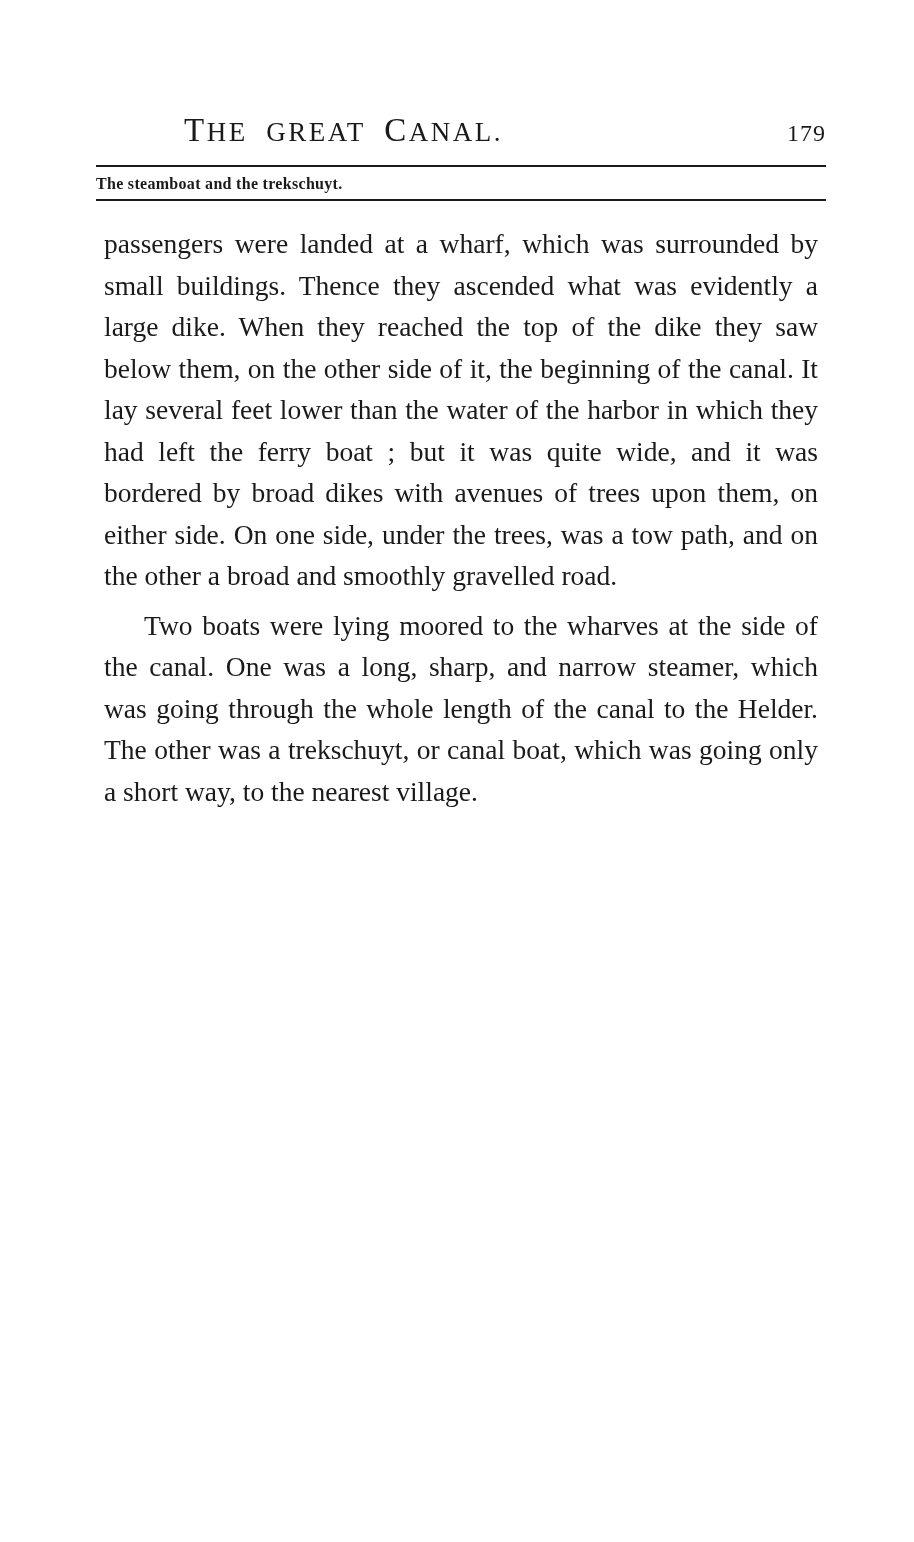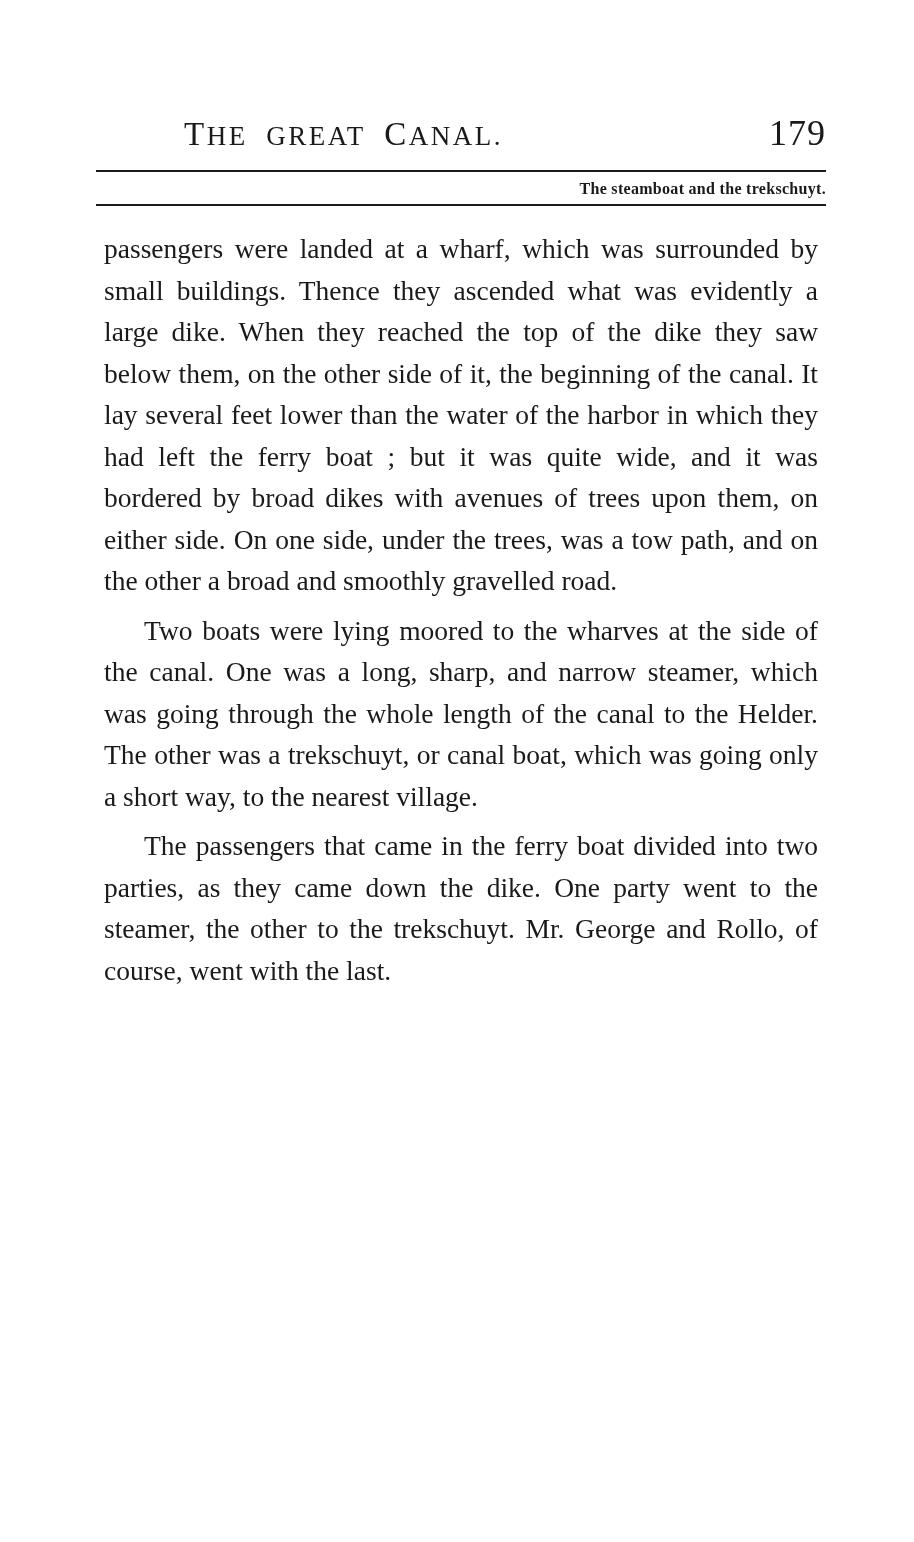--- a/index.html
+++ b/index.html
@@ -33,30 +33,30 @@
     letter-spacing: 2.5px;
     font-variant: small-caps;
     text-transform: none;
     white-space: nowrap;
     padding-left: 88px;
   }
   .head-title .cap {
     font-size: 33px;
   }
   .page-number {
-    font-size: 36px;
+    font-size: 24px;
     letter-spacing: 1px;
   }
   .rule {
     width: 100%;
     border-top: 2px solid #1a1a1a;
     margin-top: 16px;
   }
   .subhead {
-    text-align: right;
+    text-align: left;
     font-size: 16px;
     font-weight: bold;
     letter-spacing: 0.3px;
     margin-top: 8px;
     margin-bottom: 6px;
   }
   .rule2 {
     width: 100%;
     border-top: 2px solid #1a1a1a;
     margin-bottom: 4px;
@@ -95,17 +95,16 @@
 
     <div class="rule"></div>
 
     <div class="subhead">The steamboat and the trekschuyt.</div>
 
     <div class="rule2"></div>
 
     <div class="body-text">
       <p class="first">passengers were landed at a wharf, which was surrounded by small buildings. Thence they ascended what was evidently a large dike. When they reached the top of the dike they saw below them, on the other side of it, the beginning of the canal. It lay several feet lower than the water of the harbor in which they had left the ferry boat ; but it was quite wide, and it was bordered by broad dikes with avenues of trees upon them, on either side. On one side, under the trees, was a tow path, and on the other a broad and smoothly gravelled road.</p>
       <p>Two boats were lying moored to the wharves at the side of the canal. One was a long, sharp, and narrow steamer, which was going through the whole length of the canal to the Helder. The other was a trekschuyt, or canal boat, which was going only a short way, to the nearest village.</p>
-      <p>The passengers that came in the ferry boat divided into two parties, as they came down the dike. One party went to the steamer, the other to the trekschuyt. Mr. George and Rollo, of course, went with the last.</p>
     </div>
 
   </div>
 </div>
 
 </body></html>

